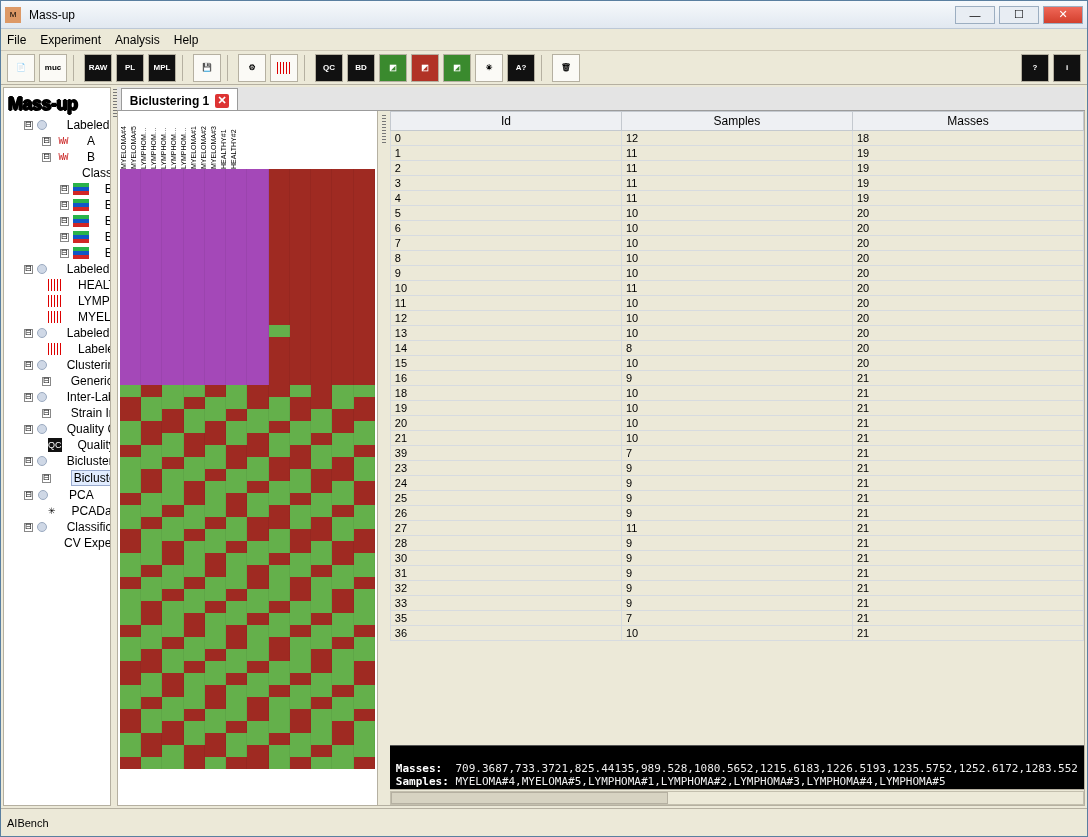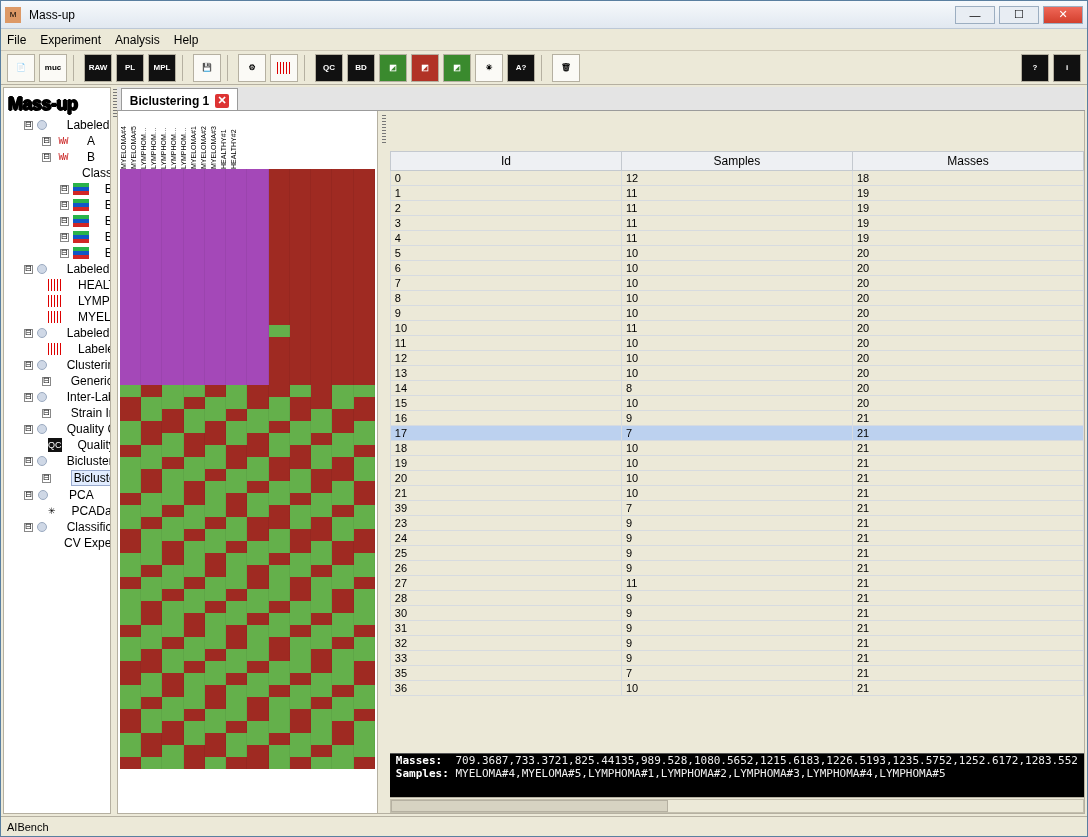--- a/index.html
+++ b/index.html
@@ -44,31 +44,31 @@
 .tab-close { width: 14px; height: 14px; background: #d33; color: #fff; display: flex; align-items: center; justify-content: center; font-size: 11px; border-radius: 2px;}
 .tab-body { flex: 1; display: flex; overflow: hidden; border: 1px solid #b5b0a1; border-top: none; }
 .heatpanel { width: 260px; display: flex; flex-direction: column; border-right: 1px solid #b5b0a1; background: #fff;}
 .hm-labels { height: 58px; display: flex; padding-left: 2px; }
 .hm-label { width: 10px; font-size: 7px; writing-mode: vertical-rl; transform: rotate(180deg); text-align: left; overflow: hidden; }
 .heatmap { flex: 1; display: grid; grid-template-columns: repeat(12, 1fr); grid-auto-rows: 12px; padding: 0 2px; }
 .cell { border-right: 1px solid rgba(0,0,0,0.05); }
 .c-p { background: #a448b8; } .c-r { background: #9f2a22; } .c-g { background: #64b04b; }
 .tablepanel { flex: 1; display: flex; flex-direction: column; }
 .tbl-wrap { flex: 1; overflow: hidden; display: flex; }
-table { border-collapse: collapse; width: 100%; font-size: 11px; table-layout: fixed; margin-top: 40px;}
+table { border-collapse: collapse; width: 100%; font-size: 11px; table-layout: fixed;}
 th { background: #eef0f3; border: 1px solid #c4c9cf; font-weight: normal; padding: 2px 4px; position: sticky; top: 0; font-size: 12px;}
 td { border: 1px solid #d7dbe0; padding: 0 4px; height: 15px; }
 tr.sel td { background: #bcd1ef; }
 .tbl-scroll { flex: 1; overflow-y: auto; overflow-x: hidden; }
-.console { height: 44px; background: #000; color: #eee; font-family: Consolas, monospace; font-size: 11px; padding: 0 6px; overflow: hidden; white-space: nowrap; border-top: 1px solid #555;}
+.console { height: 44px; background: #000; color: #eee; font-family: Consolas, monospace; font-size: 11px; padding: 16px 6px; overflow: hidden; white-space: nowrap; border-top: 1px solid #555;}
 .console b { color: #fff; font-weight: bold; }
 .hscrollbar { height: 16px; background: #ece9d8; border-top: 1px solid #b5b0a1; display: flex; align-items: center; }
 .hsc-track { flex: 1; height: 14px; background: #ece9d8; position: relative; border: 1px solid #c3bfae;}
 .hsc-thumb { position: absolute; left: 0; width: 40%; height: 100%; background: #d7d3c2; border: 1px solid #b5b0a1;}
-.statusbar { height: 20px; background: #ece9d8; border-top: 1px solid #b5b0a1; display: flex; align-items: center; padding: 0 6px; font-size: 11px;}
+.statusbar { height: 28px; background: #ece9d8; border-top: 1px solid #b5b0a1; display: flex; align-items: center; padding: 0 6px; font-size: 11px;}
 </style>
 </head>
 <body>
 
 <div class="window">
 
   <div class="titlebar">
     <span class="app-icon">M</span>
     <span class="titlebar-title">Mass-up</span>
     <div class="win-buttons">
@@ -1019,25 +1019,20 @@
                     <tr>
                       <td>15</td>
                       <td>10</td>
                       <td>20</td>
                     </tr>
                     <tr>
                       <td>16</td>
                       <td>9</td>
                       <td>21</td>
                     </tr>
-                    <tr class="sel">
-                      <td>17</td>
-                      <td>7</td>
-                      <td>21</td>
-                    </tr>
                     <tr>
                       <td>18</td>
                       <td>10</td>
                       <td>21</td>
                     </tr>
                     <tr>
                       <td>19</td>
                       <td>10</td>
                       <td>21</td>
                     </tr>

